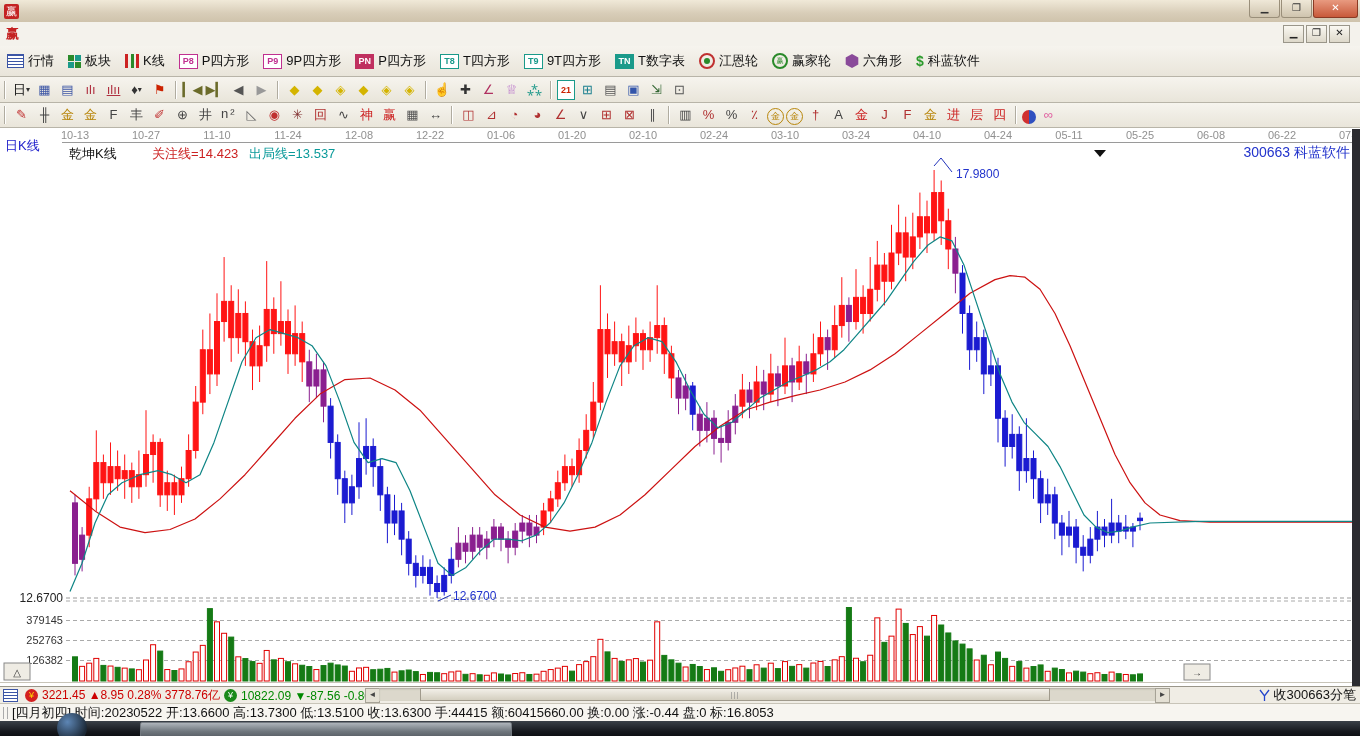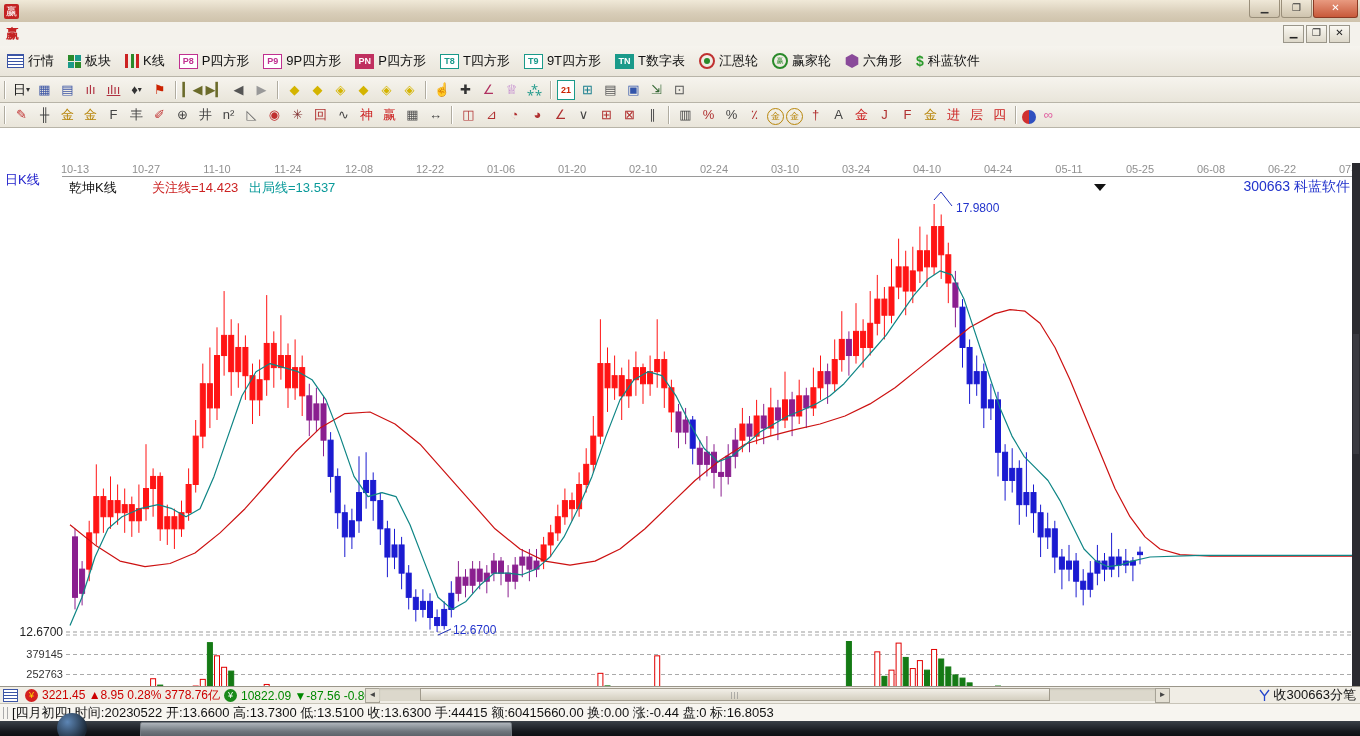--- a/index.html
+++ b/index.html
@@ -48,21 +48,21 @@
   .t1-svc{color:#2a9a2a;font-weight:bold;font-size:14px;}
   .ti{display:inline-block;width:21px;height:20px;font-size:13px;line-height:20px;text-align:center;
     margin:0 1px;flex:none;}
   .ti small{font-size:8px;vertical-align:2px;}
   .sep{display:inline-block;width:1px;height:18px;background:#b0aca0;border-right:1px solid #fff;margin:0 4px;flex:none;}
   .mi-cal{border:1px solid #1a9a8a;background:#fff;font-size:9px;font-weight:bold;line-height:18px;height:18px;width:16px;}
   .mi-coin{border:1px solid #b8860b;border-radius:50%;width:15px;height:15px;line-height:15px;font-size:9px;margin-top:2px;}
   .mi-yy{position:relative;width:14px;height:14px;border-radius:50%;margin-top:3px;
     background:linear-gradient(90deg,#d03030 50%,#3050c0 50%);}
   
-  #chart-wrap{position:absolute;left:0;top:128px;width:1360px;height:558px;background:#fff;margin-top:34px;}
+  #chart-wrap{position:absolute;left:0;top:128px;width:1360px;height:558px;background:#fff;}
   
   #status1{position:absolute;left:0;top:686px;width:1360px;height:17px;background:#f0ede5;
     border-top:1px solid #9a968a;font-size:12px;display:flex;align-items:center;}
   .s1-grid{display:inline-block;width:13px;height:11px;margin:0 3px 0 3px;border:1px solid #3c55a5;background:
     repeating-linear-gradient(0deg,#fff 0 2px,#3c55a5 2px 3px);}
   .coin{display:inline-block;width:13px;height:13px;border-radius:50%;color:#ffd700;font-size:9px;
     line-height:13px;text-align:center;margin:0 4px;flex:none;}
   .coin.sh{background:#d42020;}
   .coin.sz{background:#1a8a1a;color:#fff;}
   .sh-text{color:#cc0000;white-space:nowrap;}
@@ -202,21 +202,21 @@
       <span class="sep"></span>
       <span class="ti" style="color: rgb(192, 48, 48);">✎</span>
       <span class="ti" style="color: rgb(68, 68, 68);">╫</span>
       <span class="ti" style="color: rgb(184, 134, 11);">金</span>
       <span class="ti" style="color: rgb(184, 134, 11);">金</span>
       <span class="ti" style="color: rgb(68, 68, 68);">F</span>
       <span class="ti" style="color: rgb(68, 68, 68);">丰</span>
       <span class="ti" style="color: rgb(192, 48, 48);">✐</span>
       <span class="ti" style="color: rgb(68, 68, 68);">⊕</span>
       <span class="ti" style="color: rgb(68, 68, 68);">井</span>
-      <span class="ti" style="color: rgb(68, 68, 68);">n²</span>
+      <span class="ti" style="color: rgb(68, 68, 68); font-family: Liberation Mono, monospace;">n²</span>
       <span class="ti" style="color: rgb(102, 102, 102);">◺</span>
       <span class="ti" style="color: rgb(192, 48, 48);">◉</span>
       <span class="ti" style="color: rgb(128, 48, 48);">✳</span>
       <span class="ti" style="color: rgb(176, 48, 48);">回</span>
       <span class="ti" style="color: rgb(68, 68, 68);">∿</span>
       <span class="ti" style="color: rgb(204, 34, 34);">神</span>
       <span class="ti" style="color: rgb(204, 34, 34);">赢</span>
       <span class="ti" style="color: rgb(85, 85, 85);">▦</span>
       <span class="ti" style="color: rgb(68, 68, 68);">↔</span>
       <span class="sep"></span>

